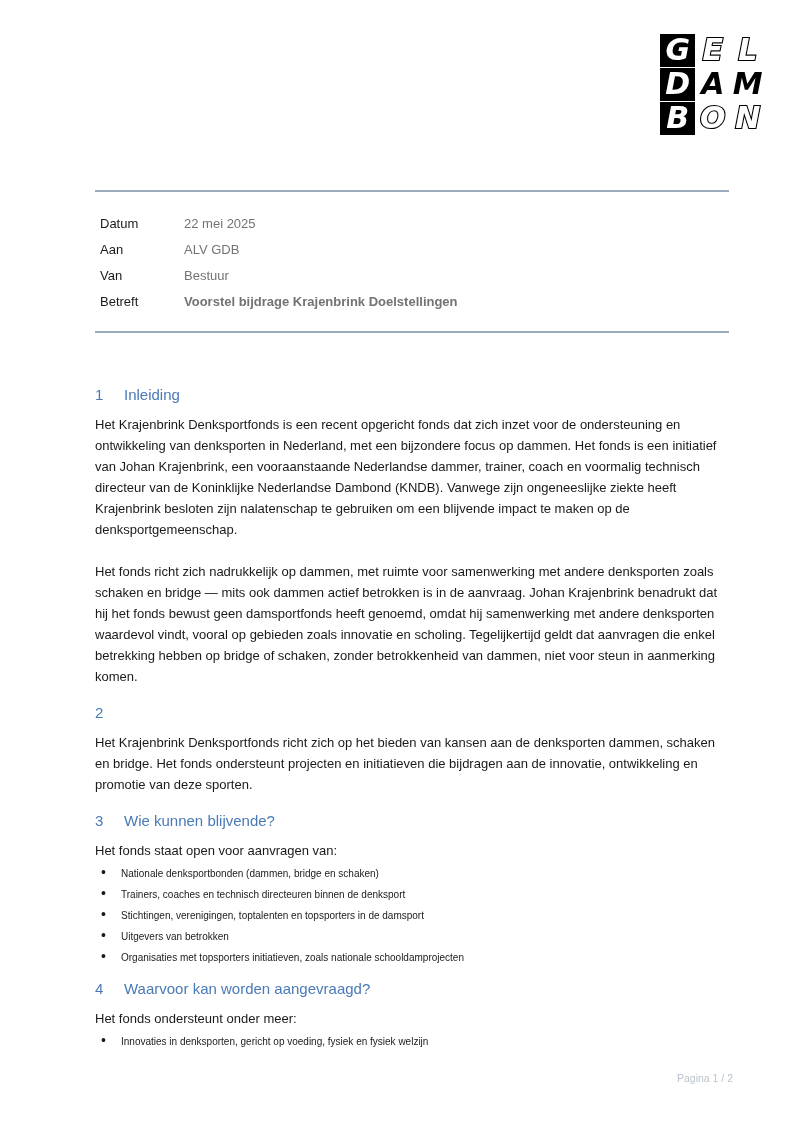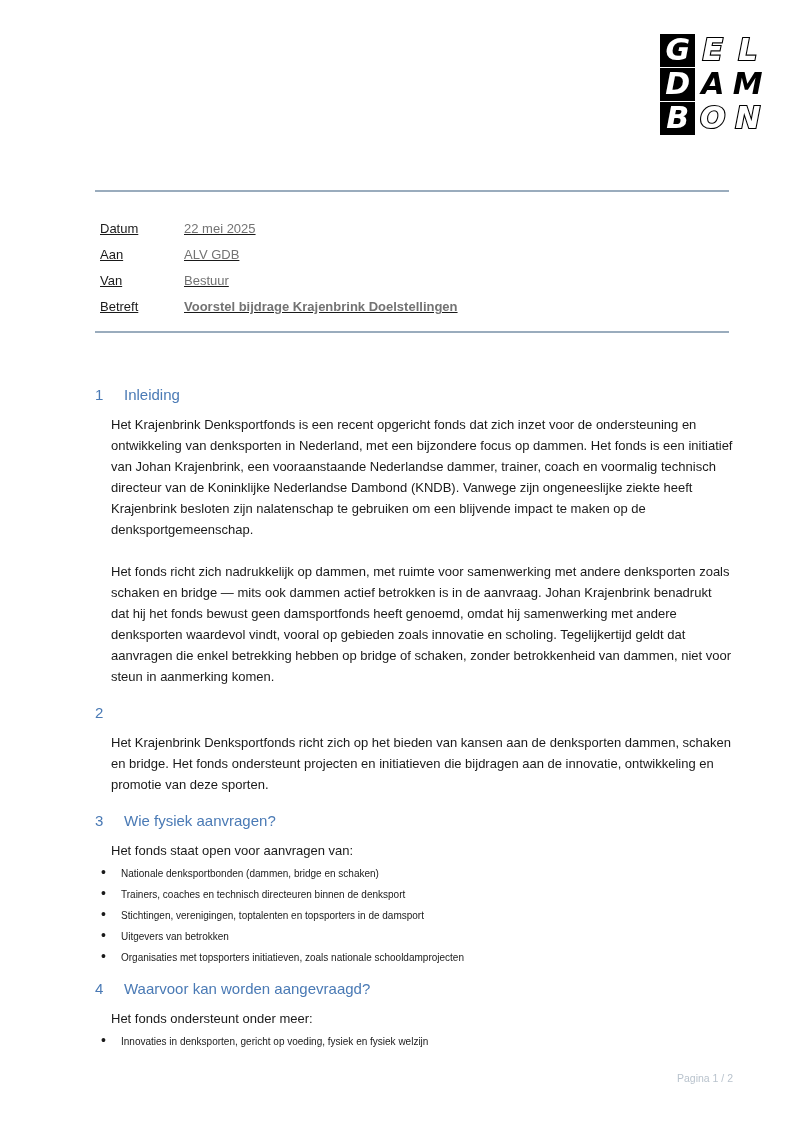--- a/index.html
+++ b/index.html
@@ -87,23 +87,22 @@
   .rule-bottom { top: 331px; }
 
   .meta {
     position: absolute;
     left: 100px;
     top: 210px;
     width: 634px;
   }
   .meta-row {
     display: flex;
-    align-items: flex-end;
+    align-items: center;
     height: 26px;
-    text-decoration: underline;
   }
   .meta-label {
     width: 84px;
     flex: 0 0 84px;
     font-size: 13px;
     color: #1a1a1a;
   }
   .meta-value {
     font-size: 13px;
     color: #737373;
@@ -128,21 +127,21 @@
     color: #4a7ab5;
     line-height: 20px;
     display: flex;
   }
   h2.section-heading .num {
     width: 29px;
     flex: 0 0 29px;
   }
 
   p.body-text {
-    margin: 9px 0 0 16px;
+    margin: 9px 0 0 0;
     padding: 0;
     font-size: 13px;
     line-height: 21px;
     color: #1a1a1a;
   }
 
   .spacer-para { height: 12px; }
 
   ul.bullets {
     margin: 2px 0 0 0;
@@ -256,21 +255,21 @@
 
     <h2 class="section-heading">
       <span class="num">2</span>
     </h2>
     <p class="body-text">Het Krajenbrink Denksportfonds richt zich op het bieden van kansen aan de denksporten dammen, schaken en bridge. Het fonds ondersteunt projecten en initiatieven die bijdragen aan de innovatie, ontwikkeling en promotie van deze sporten.</p>
 
     <div class="section-gap"></div>
 
     <h2 class="section-heading">
       <span class="num">3</span>
-      <span>Wie fysiek aanvragen?</span>
+      <span>Wie kunnen blijvende?</span>
     </h2>
     <p class="body-text">Het fonds staat open voor aanvragen van:</p>
     <ul class="bullets">
       <li>Nationale denksportbonden (dammen, bridge en schaken)</li>
       <li>Trainers, coaches en technisch directeuren binnen de denksport</li>
       <li>Stichtingen, verenigingen, toptalenten en topsporters in de damsport</li>
       <li>Uitgevers van betrokken</li>
       <li>Organisaties met topsporters initiatieven, zoals nationale schooldamprojecten</li>
     </ul>
 

